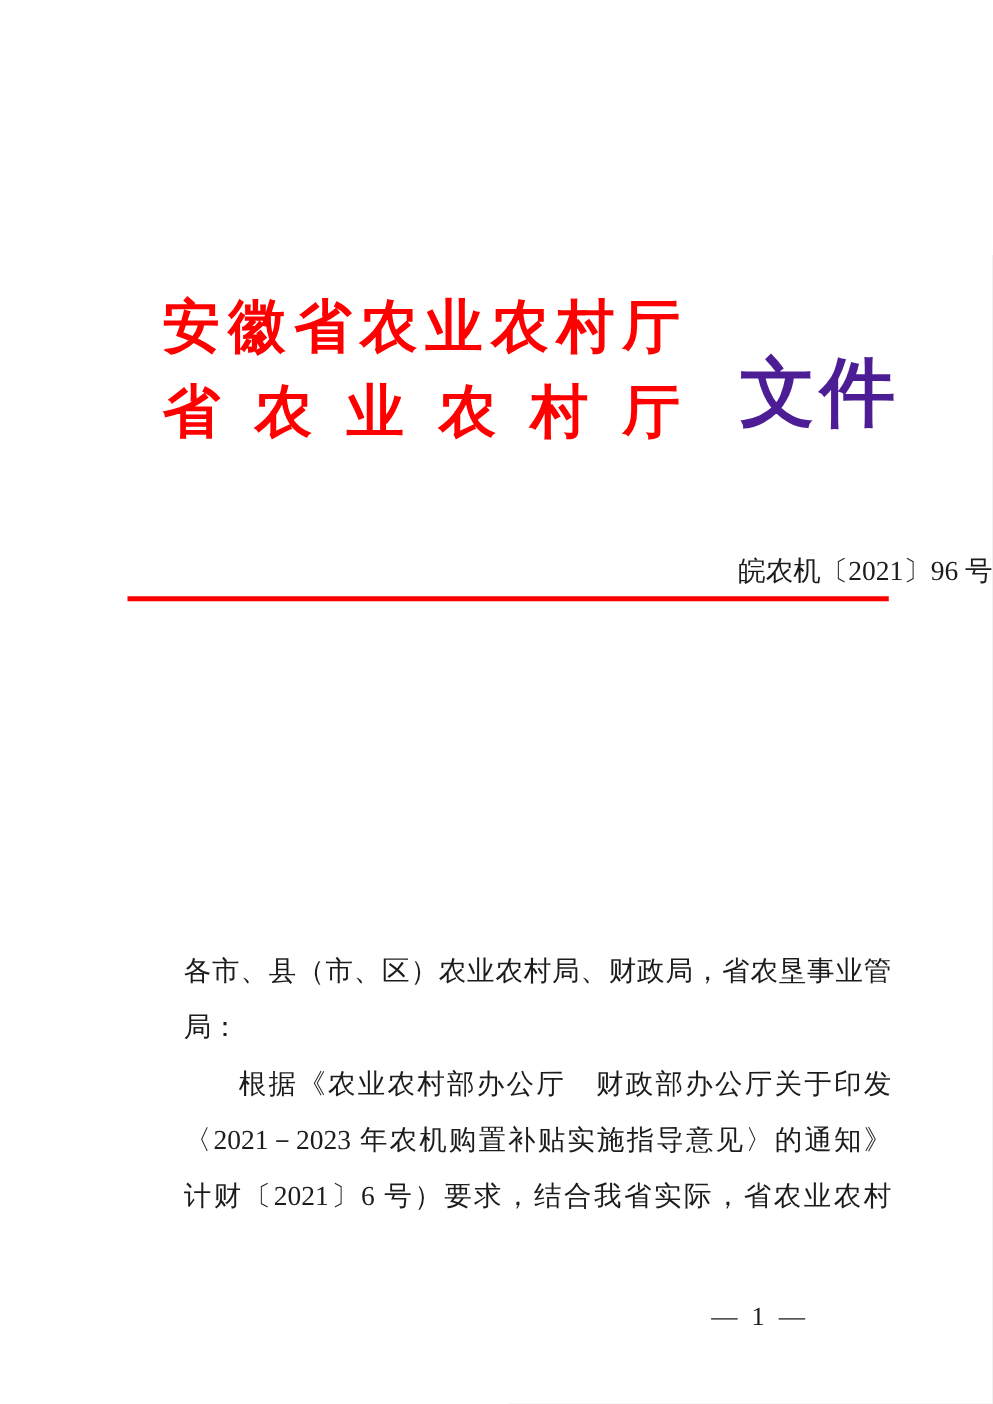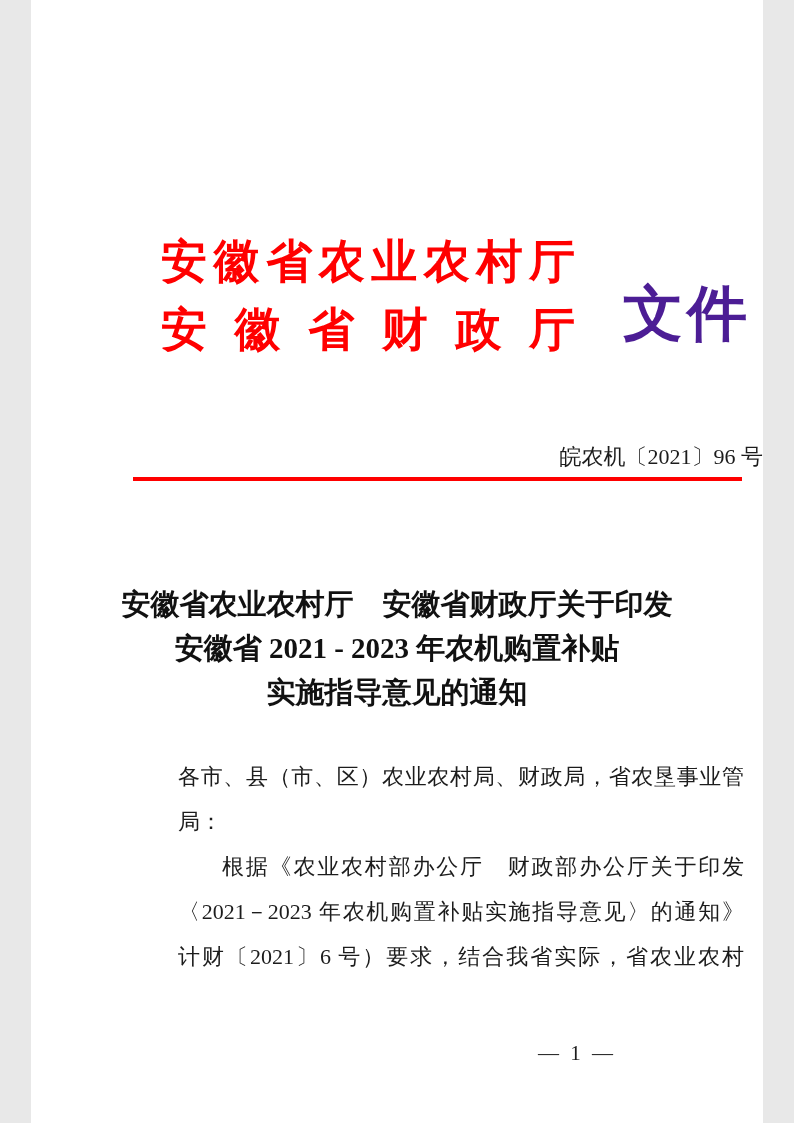--- a/index.html
+++ b/index.html
@@ -1,19 +1,19 @@
 <!DOCTYPE html>
 <html><head>
 <meta charset="utf-8">
 <style>
   * { margin: 0; padding: 0; box-sizing: border-box; }
   html, body { background: #e8e8e8; }
   .page {
     position: relative;
-    width: 732px;
+    width: 794px;
     height: 1123px;
     margin: 0 auto;
     background: #ffffff;
     overflow: hidden;
     font-family: "Liberation Serif", "DejaVu Serif", serif;
     color: #1c1c1c;
     padding-left: 48px;
   }
   
   .agency-block {
@@ -104,34 +104,29 @@
     white-space: nowrap;
   }
 </style>
 </head>
 <body>
 
 <div class="page">
 
   <div class="agency-block">
     <div>安徽省农业农村厅</div>
-    <div>安徽省财政厅</div>
+    <div>省农业农村厅</div>
   </div>
 
   <div class="doc-type">文件</div>
 
   <div class="doc-number">皖农机〔2021〕96 号</div>
 
   <div class="red-line"></div>
 
-  <div class="title-block">
-    <div>安徽省农业农村厅　安徽省财政厅关于印发</div>
-    <div>安徽省 2021 - 2023 年农机购置补贴</div>
-    <div>实施指导意见的通知</div>
-  </div>
 
   <div class="body-block">
     <div class="body-line">各市、县（市、区）农业农村局、财政局，省农垦事业管理</div>
     <div class="body-line plain">局：</div>
     <div class="body-line indent">根据《农业农村部办公厅　财政部办公厅关于印发</div>
     <div class="body-line">〈2021－2023 年农机购置补贴实施指导意见〉的通知》（农办</div>
     <div class="body-line">计财〔2021〕6 号）要求，结合我省实际，省农业农村厅、省</div>
   </div>
 
   <div class="page-number">— 1 —</div>

